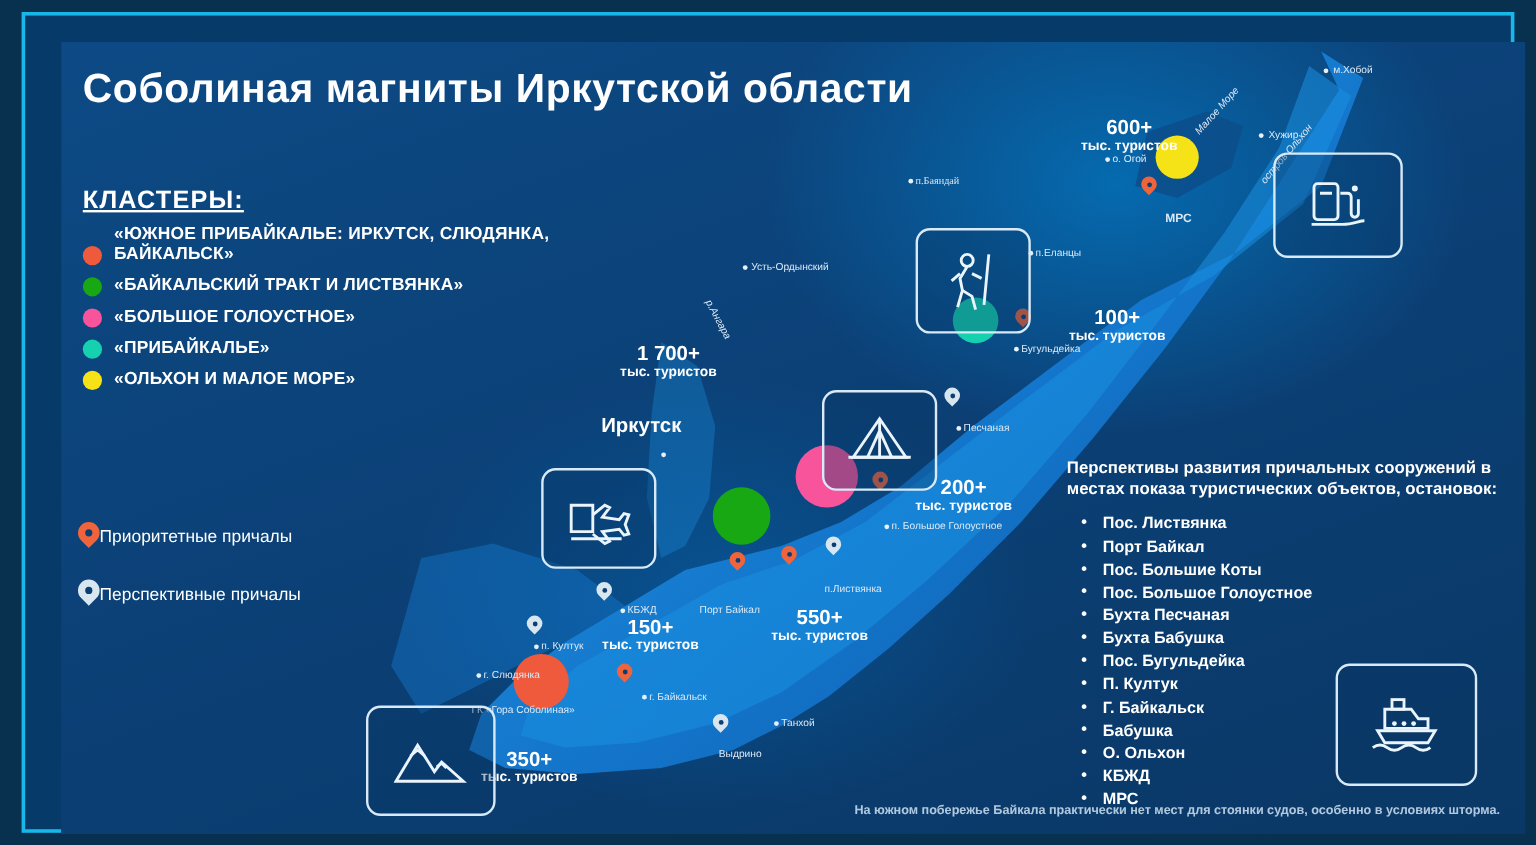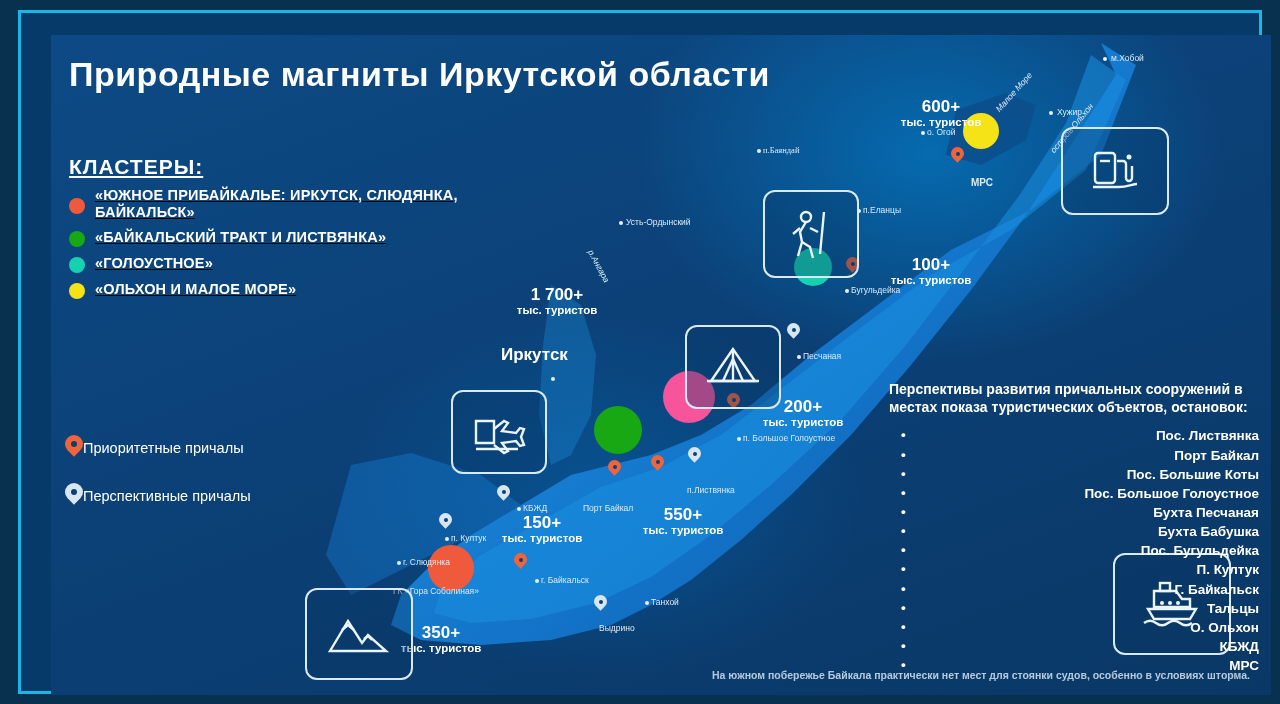--- a/index.html
+++ b/index.html
@@ -64,23 +64,22 @@
     letter-spacing: 1px;
     text-decoration: underline;
   }
   #cluster-list {
     position: absolute;
     left: 18px; top: 152px;
     width: 430px;
   }
   .cluster-row {
     display: flex;
-    align-items: center;
+    align-items: flex-end;
     margin-bottom: 7px;
-    text-decoration: underline;
   }
   .cluster-dot {
     width: 16px; height: 16px;
     border-radius: 50%;
     margin-right: 10px;
     margin-top: 3px;
     flex: 0 0 auto;
   }
   .cluster-label {
     font-size: 14.5px;
@@ -139,21 +138,20 @@
   }
   #persp-head {
     font-size: 14px;
     font-weight: bold;
     line-height: 1.3;
     margin-bottom: 10px;
   }
   #persp-list {
     margin: 0; padding: 0;
     list-style: none;
-    text-align: right;
   }
   #persp-list li {
     font-size: 13.5px;
     font-weight: bold;
     line-height: 1.42;
     padding-left: 30px;
     position: relative;
   }
   #persp-list li:before {
     content: "\2022";
@@ -243,35 +241,39 @@
                  L520,440 L470,470 L420,500 L380,530 L350,560 L340,590 L370,605 L430,610 L500,605 L560,590 L600,570
                  L640,545 L690,505 L740,460 L800,400 L860,330 L920,255 L975,180 L1020,110 L1065,40 Z" fill="url(#lakeGrad)" opacity="0.95"></path>
         <path d="M1040,20 L1075,45 L1035,135 L960,195 L880,240 L800,300 L735,350 L670,400 L610,432 L550,452
                  L490,486 L430,520 L390,555 L383,578 L420,588 L480,584 L545,568 L600,542 L660,500 L720,450
                  L790,385 L855,310 L915,232 L970,158 L1015,88 Z" fill="#1a8fe0" opacity="0.55"></path>
         <path d="M905,75 L955,58 L985,70 L975,105 L930,130 L895,120 Z" fill="#0c4f8c" opacity="0.9"></path>
         <path d="M300,430 L360,418 L430,440 L470,470 L420,500 L370,525 L330,545 L300,560 L275,520 Z" fill="#1478cf" opacity="0.45"></path>
         <path d="M500,250 L530,270 L545,320 L540,380 L520,420 L500,430 L488,380 L492,310 Z" fill="#1a8fe0" opacity="0.35"></path>
       </svg>
 
-      <div id="title">Природные магниты Иркутской области</div>
+      <div id="title">Соболиная магниты Иркутской области</div>
 
       <div id="clusters-head">КЛАСТЕРЫ:</div>
       <div id="cluster-list">
         <div class="cluster-row">
           <span class="cluster-dot" style="background:#f05a3c"></span>
           <span class="cluster-label">«ЮЖНОЕ ПРИБАЙКАЛЬЕ: ИРКУТСК, СЛЮДЯНКА, БАЙКАЛЬСК»</span>
         </div>
         <div class="cluster-row">
           <span class="cluster-dot" style="background:#17a814"></span>
           <span class="cluster-label">«БАЙКАЛЬСКИЙ ТРАКТ И ЛИСТВЯНКА»</span>
         </div>
         <div class="cluster-row">
+          <span class="cluster-dot" style="background:#f7549c"></span>
+          <span class="cluster-label">«БОЛЬШОЕ ГОЛОУСТНОЕ»</span>
+        </div>
+        <div class="cluster-row">
           <span class="cluster-dot" style="background:#16d1b0"></span>
-          <span class="cluster-label">«ГОЛОУСТНОЕ»</span>
+          <span class="cluster-label">«ПРИБАЙКАЛЬЕ»</span>
         </div>
         <div class="cluster-row">
           <span class="cluster-dot" style="background:#f5e217"></span>
           <span class="cluster-label">«ОЛЬХОН И МАЛОЕ МОРЕ»</span>
         </div>
       </div>
 
       <div id="pier-legend">
         <div class="pier-row">
           <span class="pin prio">
@@ -473,21 +475,21 @@
         <ul id="persp-list">
           <li>Пос. Листвянка</li>
           <li>Порт Байкал</li>
           <li>Пос. Большие Коты</li>
           <li>Пос. Большое Голоустное</li>
           <li>Бухта Песчаная</li>
           <li>Бухта Бабушка</li>
           <li>Пос. Бугульдейка</li>
           <li>П. Култук</li>
           <li>Г. Байкальск</li>
-          <li>Тальцы</li>
+          <li>Бабушка</li>
           <li>О. Ольхон</li>
           <li>КБЖД</li>
           <li>МРС</li>
         </ul>
       </div>
 
       <div id="footnote">На южном побережье Байкала практически нет мест для стоянки судов, особенно в условиях шторма.</div>
     </div>
   </div>
 </div>

